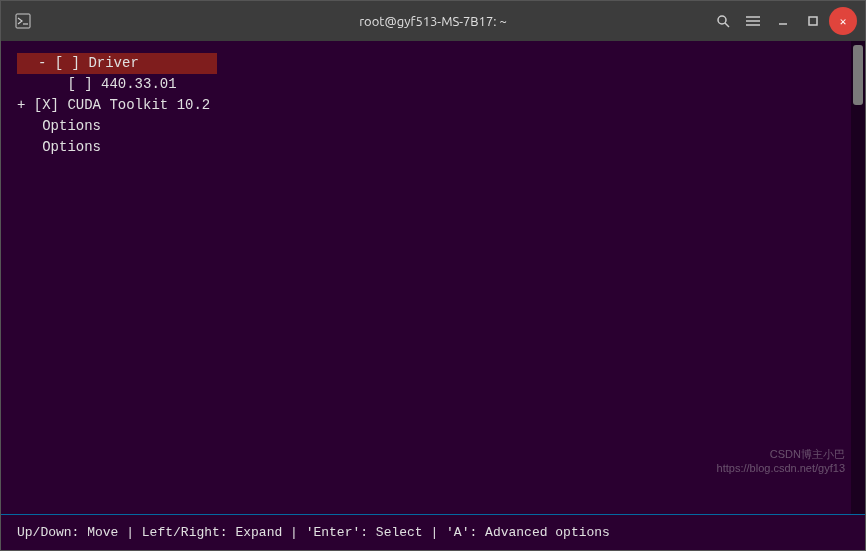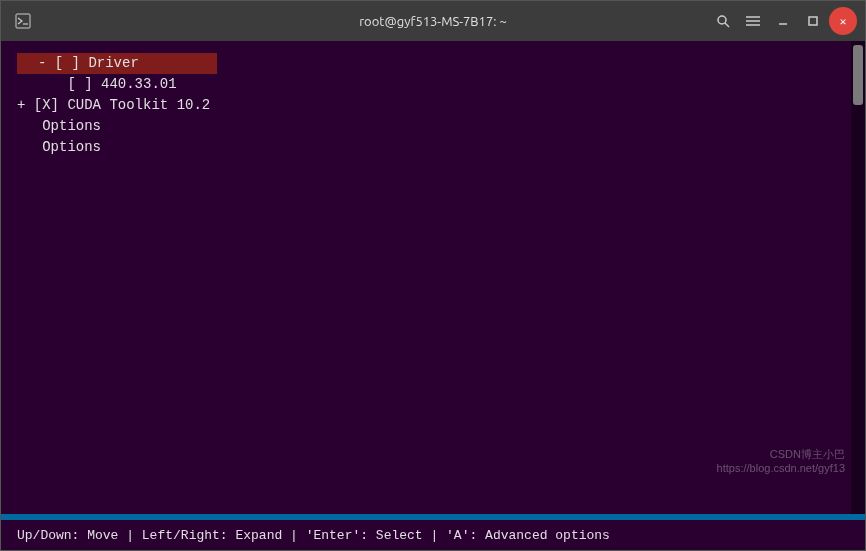--- a/index.html
+++ b/index.html
@@ -127,21 +127,21 @@
 
     .line.selected {
       background: #7f1d1d;
       display: inline-block;
       min-width: 200px;
       padding-left: 21px;
     }
 
     .status-bar {
       background: #2a0030;
-      border-top: 6px solid #0369a1;
+      border-top: 1px solid #0369a1;
       padding: 6px 16px;
       color: #e0e0e0;
       font-size: 13px;
       font-family: 'Courier New', Courier, monospace;
       flex-shrink: 0;
       height: 36px;
       display: flex;
       align-items: center;
     }
 

